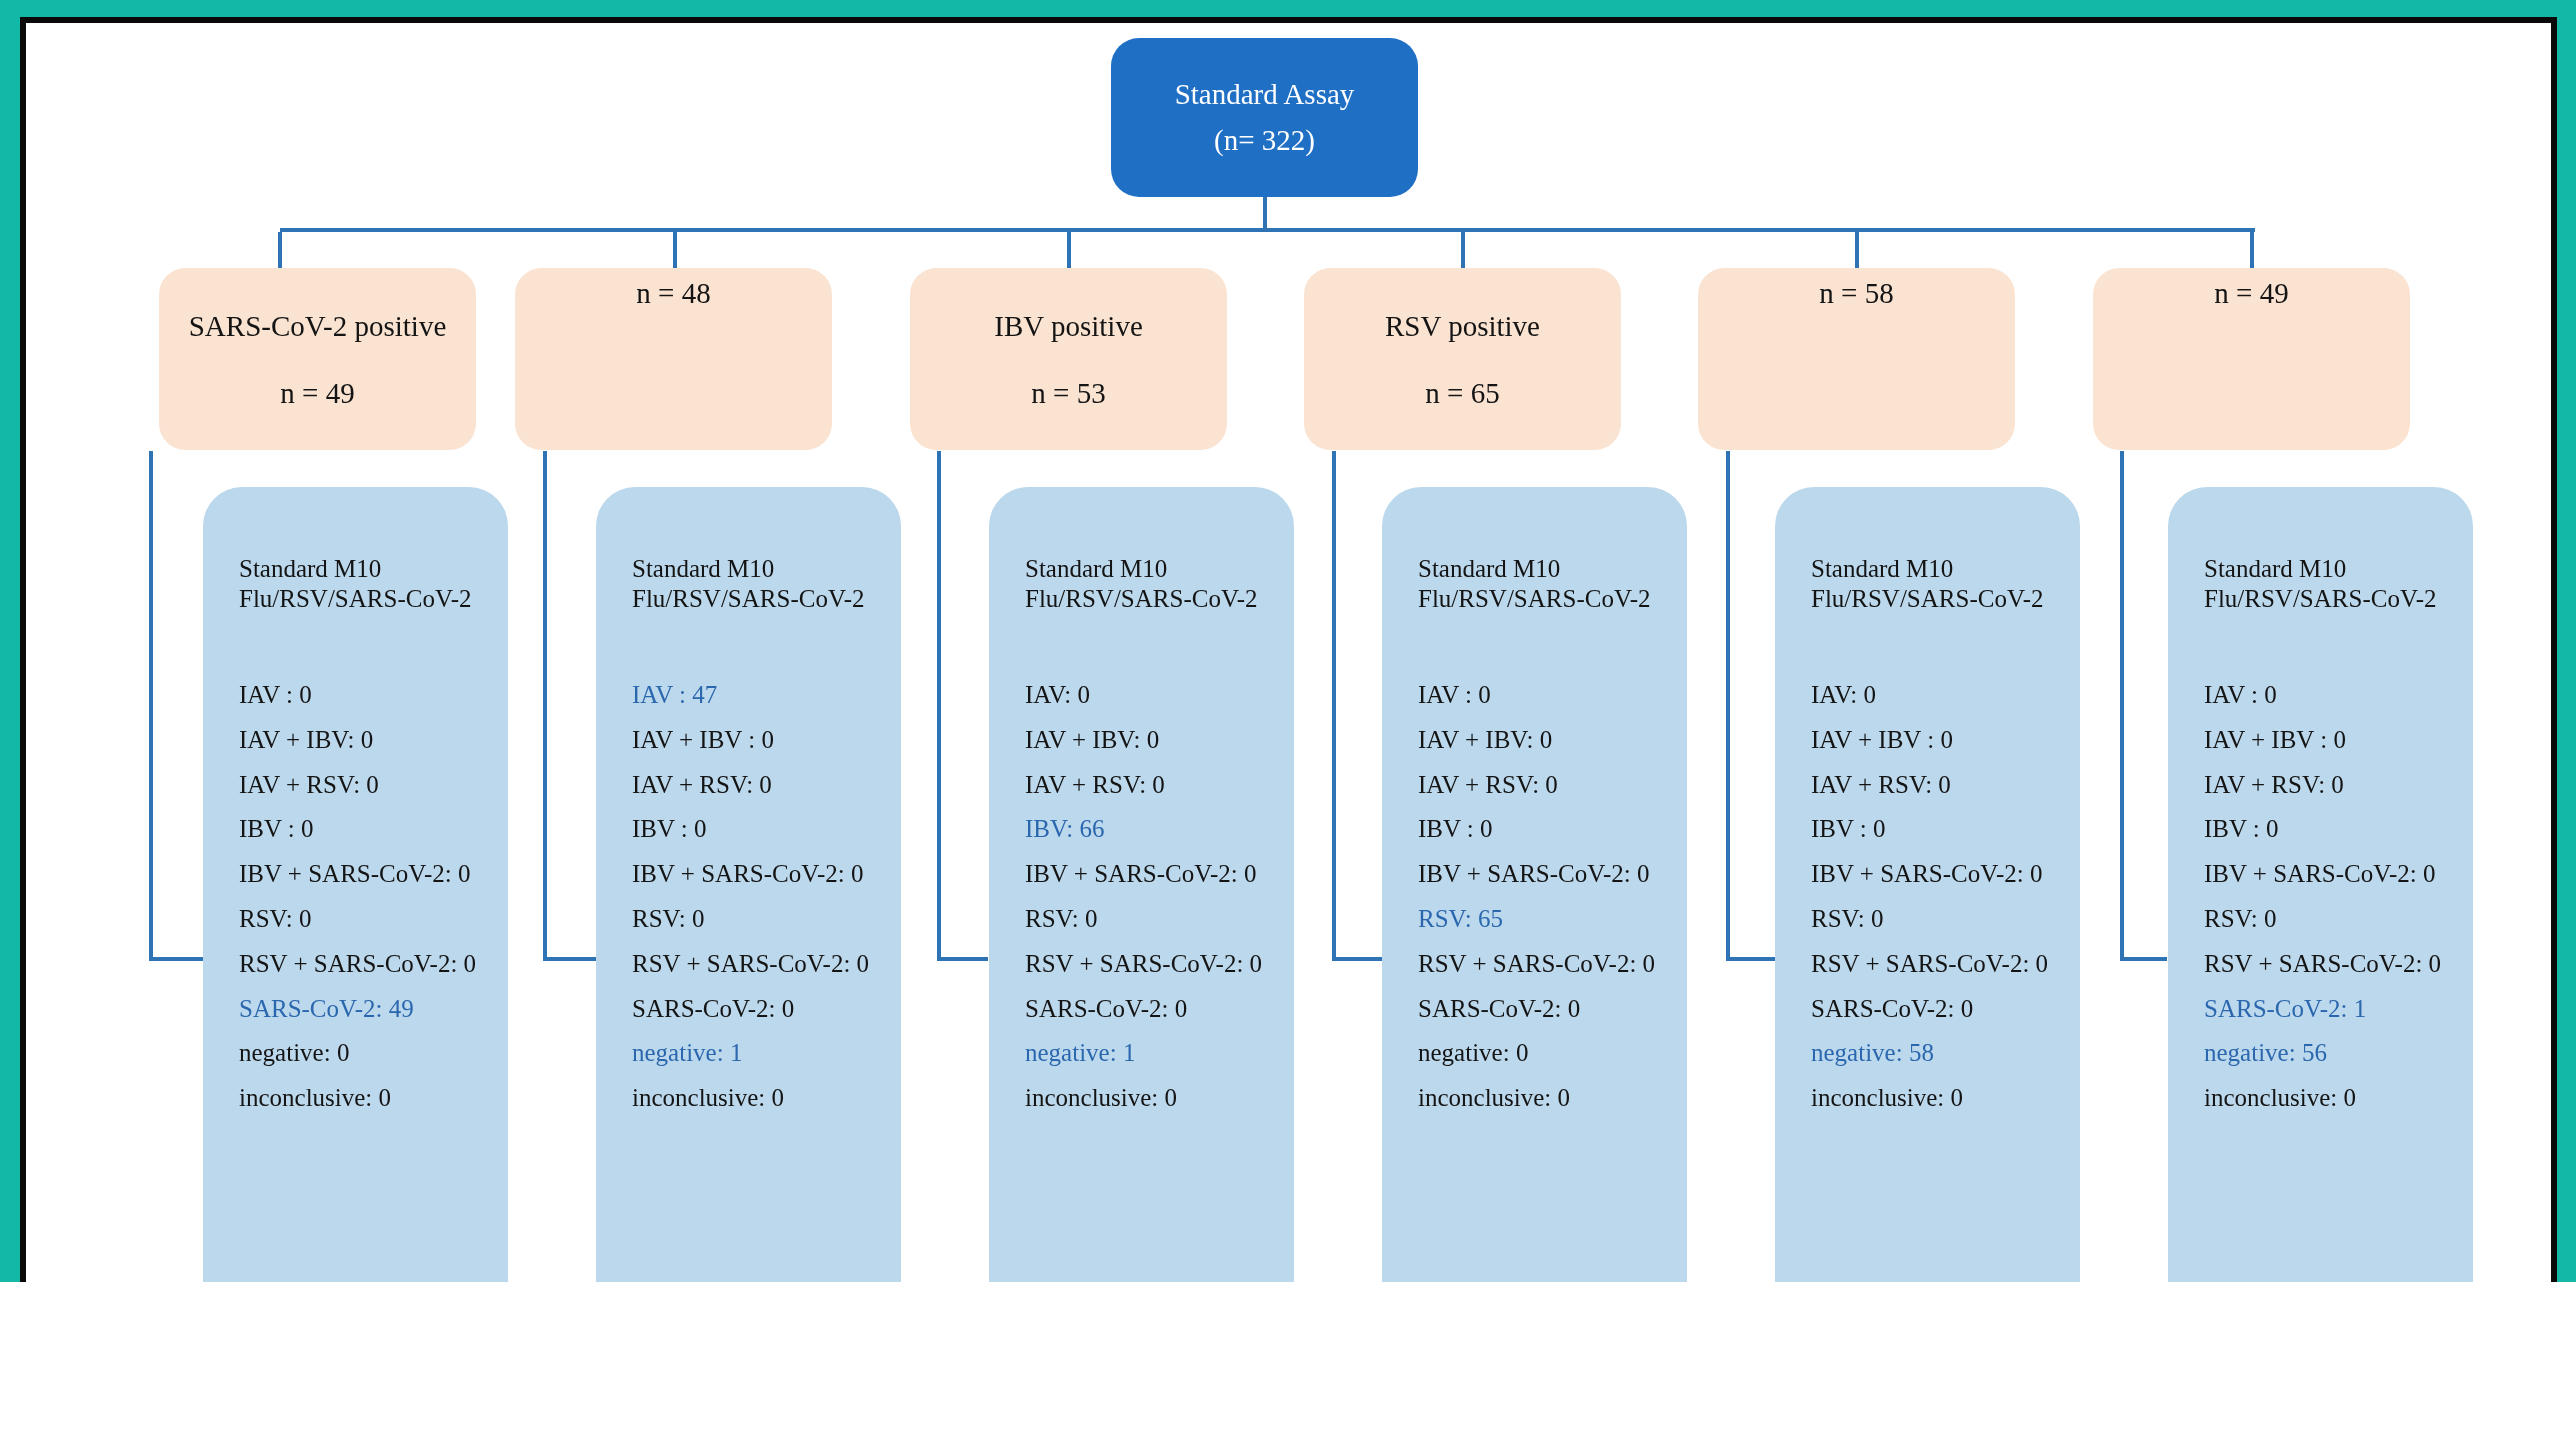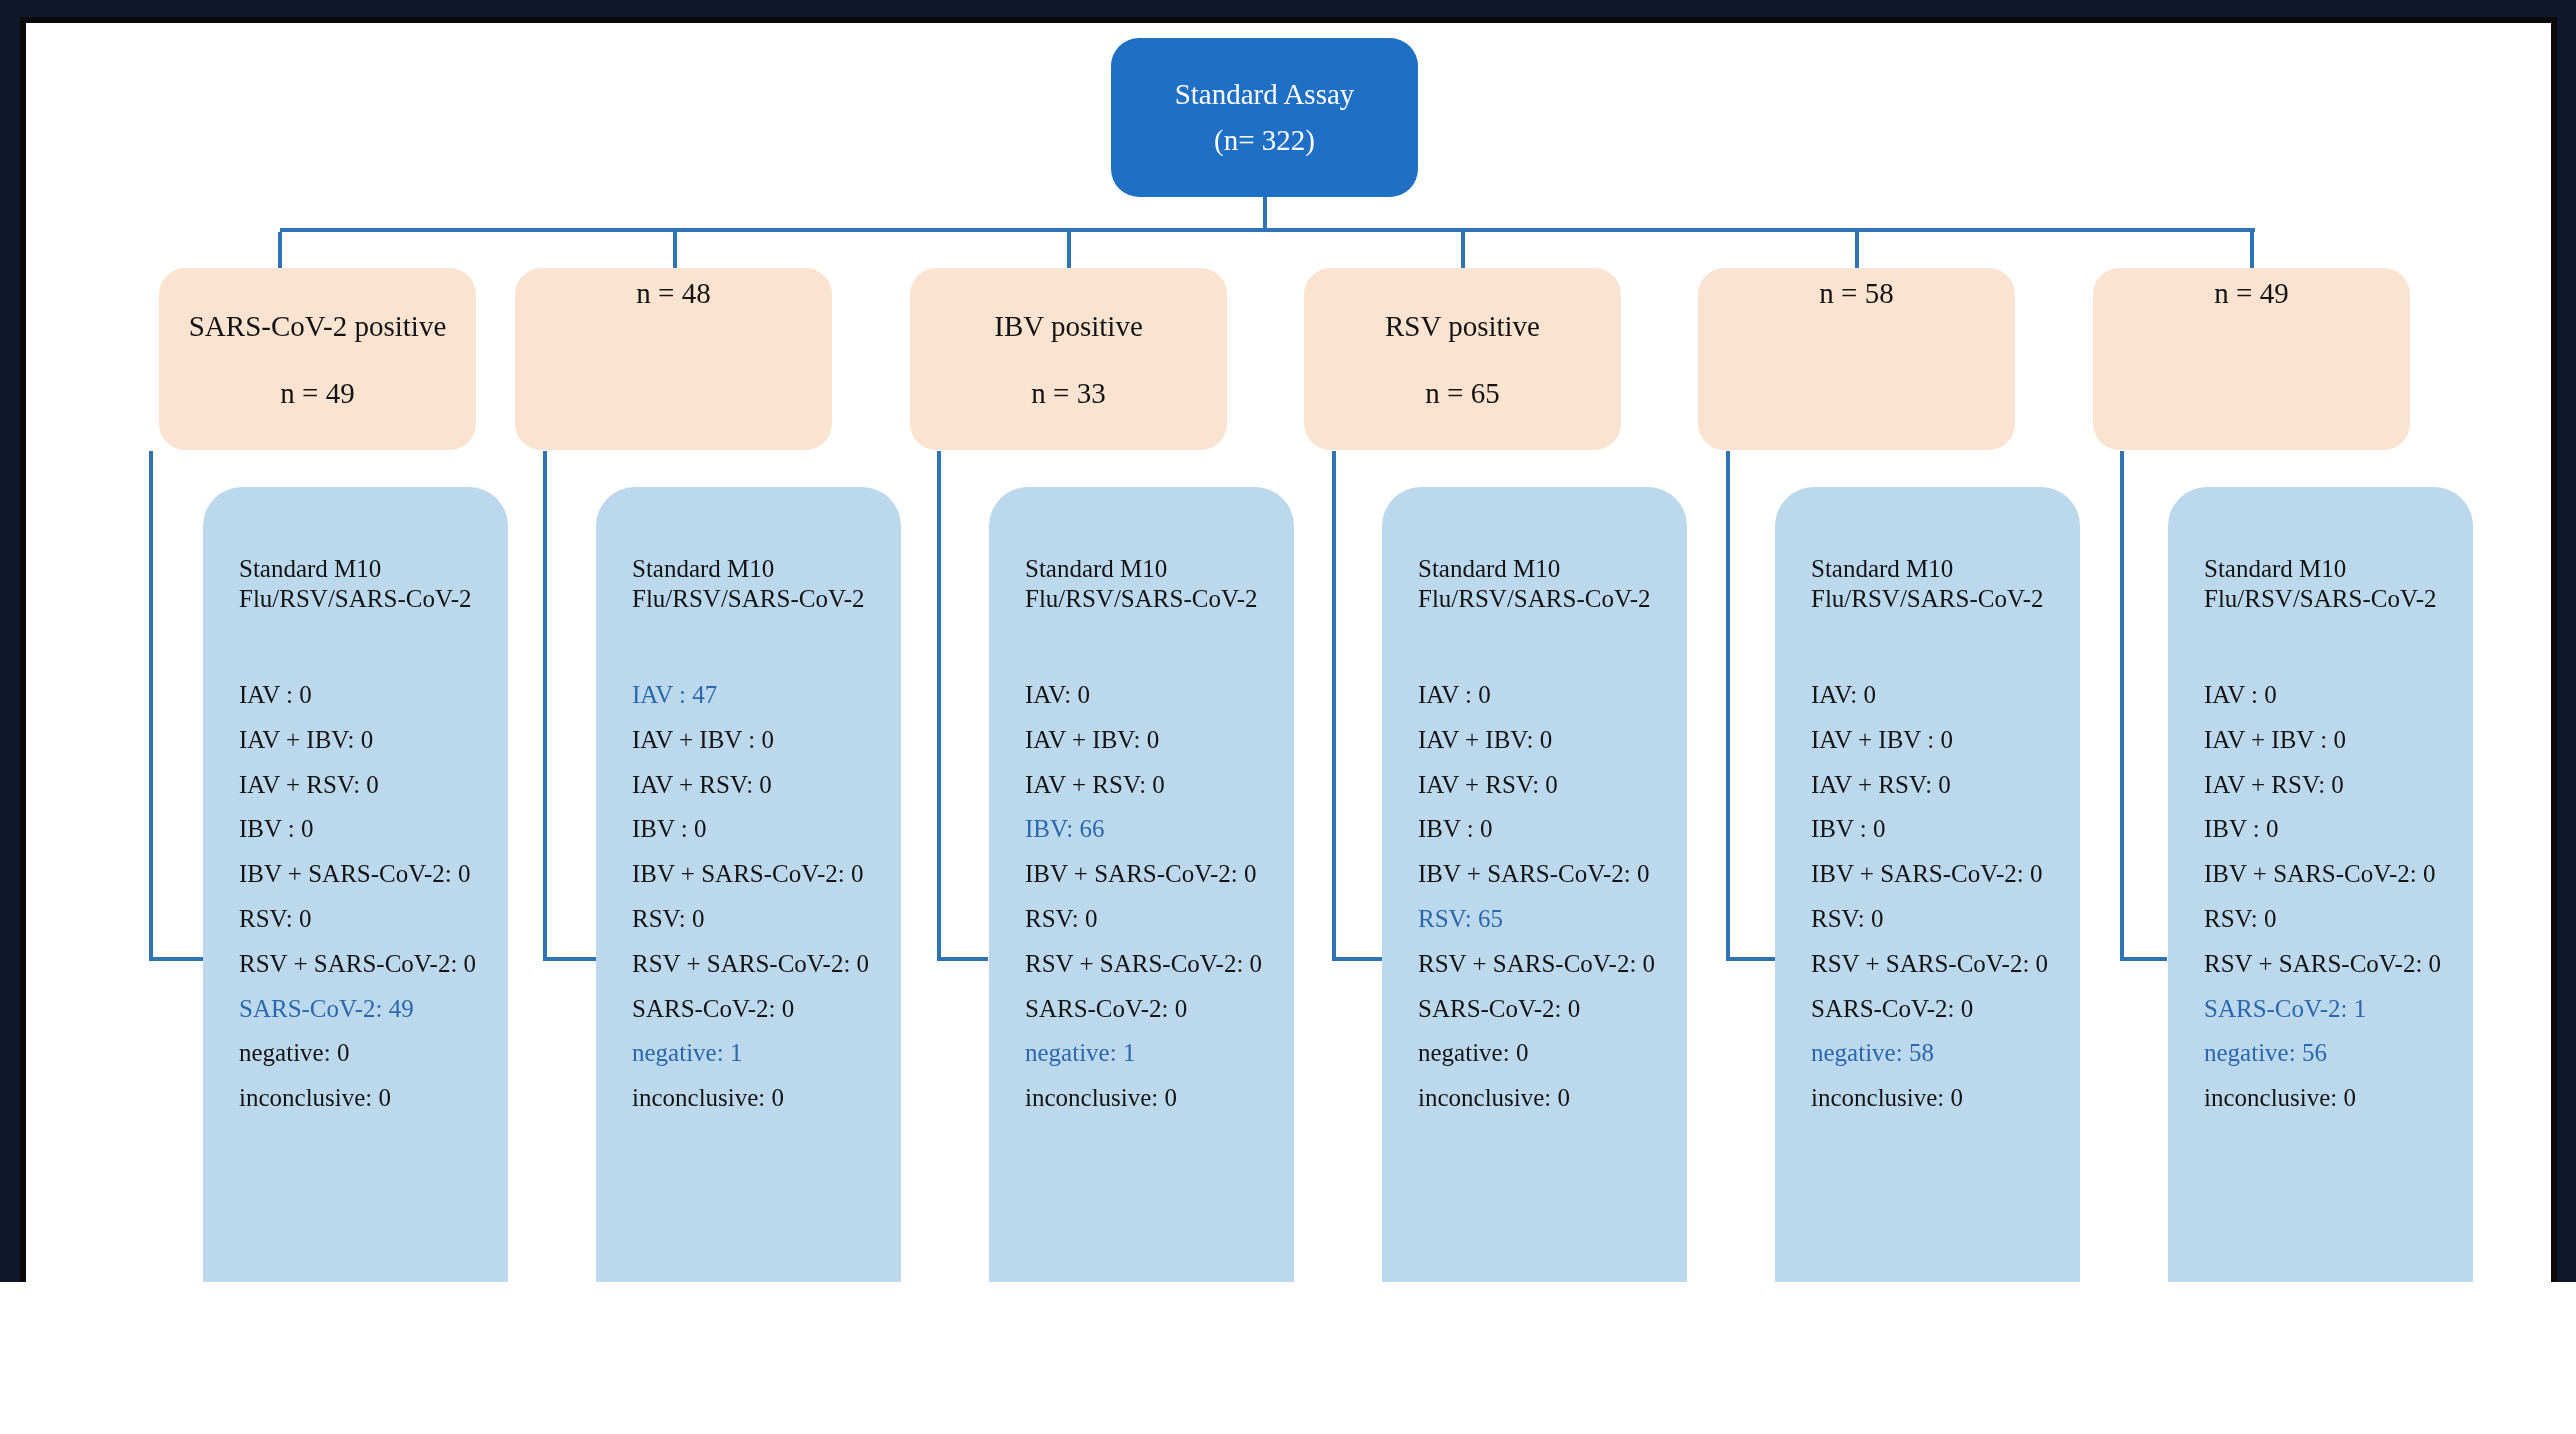--- a/index.html
+++ b/index.html
@@ -1,19 +1,19 @@
 <!DOCTYPE html>
 <html style="font-size:11px"><head>
 <meta charset="utf-8">
 <style>
   html,body{margin:0;padding:0;background:#ffffff;}
   #canvas{
     position:relative;
     width:2576px;height:1282px;
-    background:#0f172a;
+    background:#14b8a6;
     font-family:"Liberation Serif","DejaVu Serif",serif;
     color:#141414;
     overflow:hidden;
   }
   #frame{
     position:absolute;left:19.5px;top:16.7px;width:2525px;height:1393px;
     border:6.3px solid #0a0a0a;
     background:#ffffff;
   }
   .vline,.hline{position:absolute;background:var(--line-color);}
@@ -106,21 +106,21 @@
         <div class="result-line">IBV : 0</div>
         <div class="result-line">IBV + SARS-CoV-2: 0</div>
         <div class="result-line">RSV: 0</div>
         <div class="result-line">RSV + SARS-CoV-2: 0</div>
         <div class="result-line">SARS-CoV-2: 0</div>
         <div class="result-line hl">negative: 1</div>
         <div class="result-line">inconclusive: 0</div>
       </div>
       <div class="branch-box" style="left: 910px;">
         <div class="branch-label">IBV  positive</div>
-        <div class="branch-n">n = 33</div>
+        <div class="branch-n">n = 53</div>
       </div>
       <div class="detail-box" style="left: 989px; width: 305px;">
         <div class="detail-title">Standard M10 Flu/RSV/SARS-CoV-2</div>
         <div class="result-line">IAV: 0</div>
         <div class="result-line">IAV + IBV: 0</div>
         <div class="result-line">IAV + RSV: 0</div>
         <div class="result-line hl">IBV: 66</div>
         <div class="result-line">IBV + SARS-CoV-2: 0</div>
         <div class="result-line">RSV: 0</div>
         <div class="result-line">RSV + SARS-CoV-2: 0</div>

